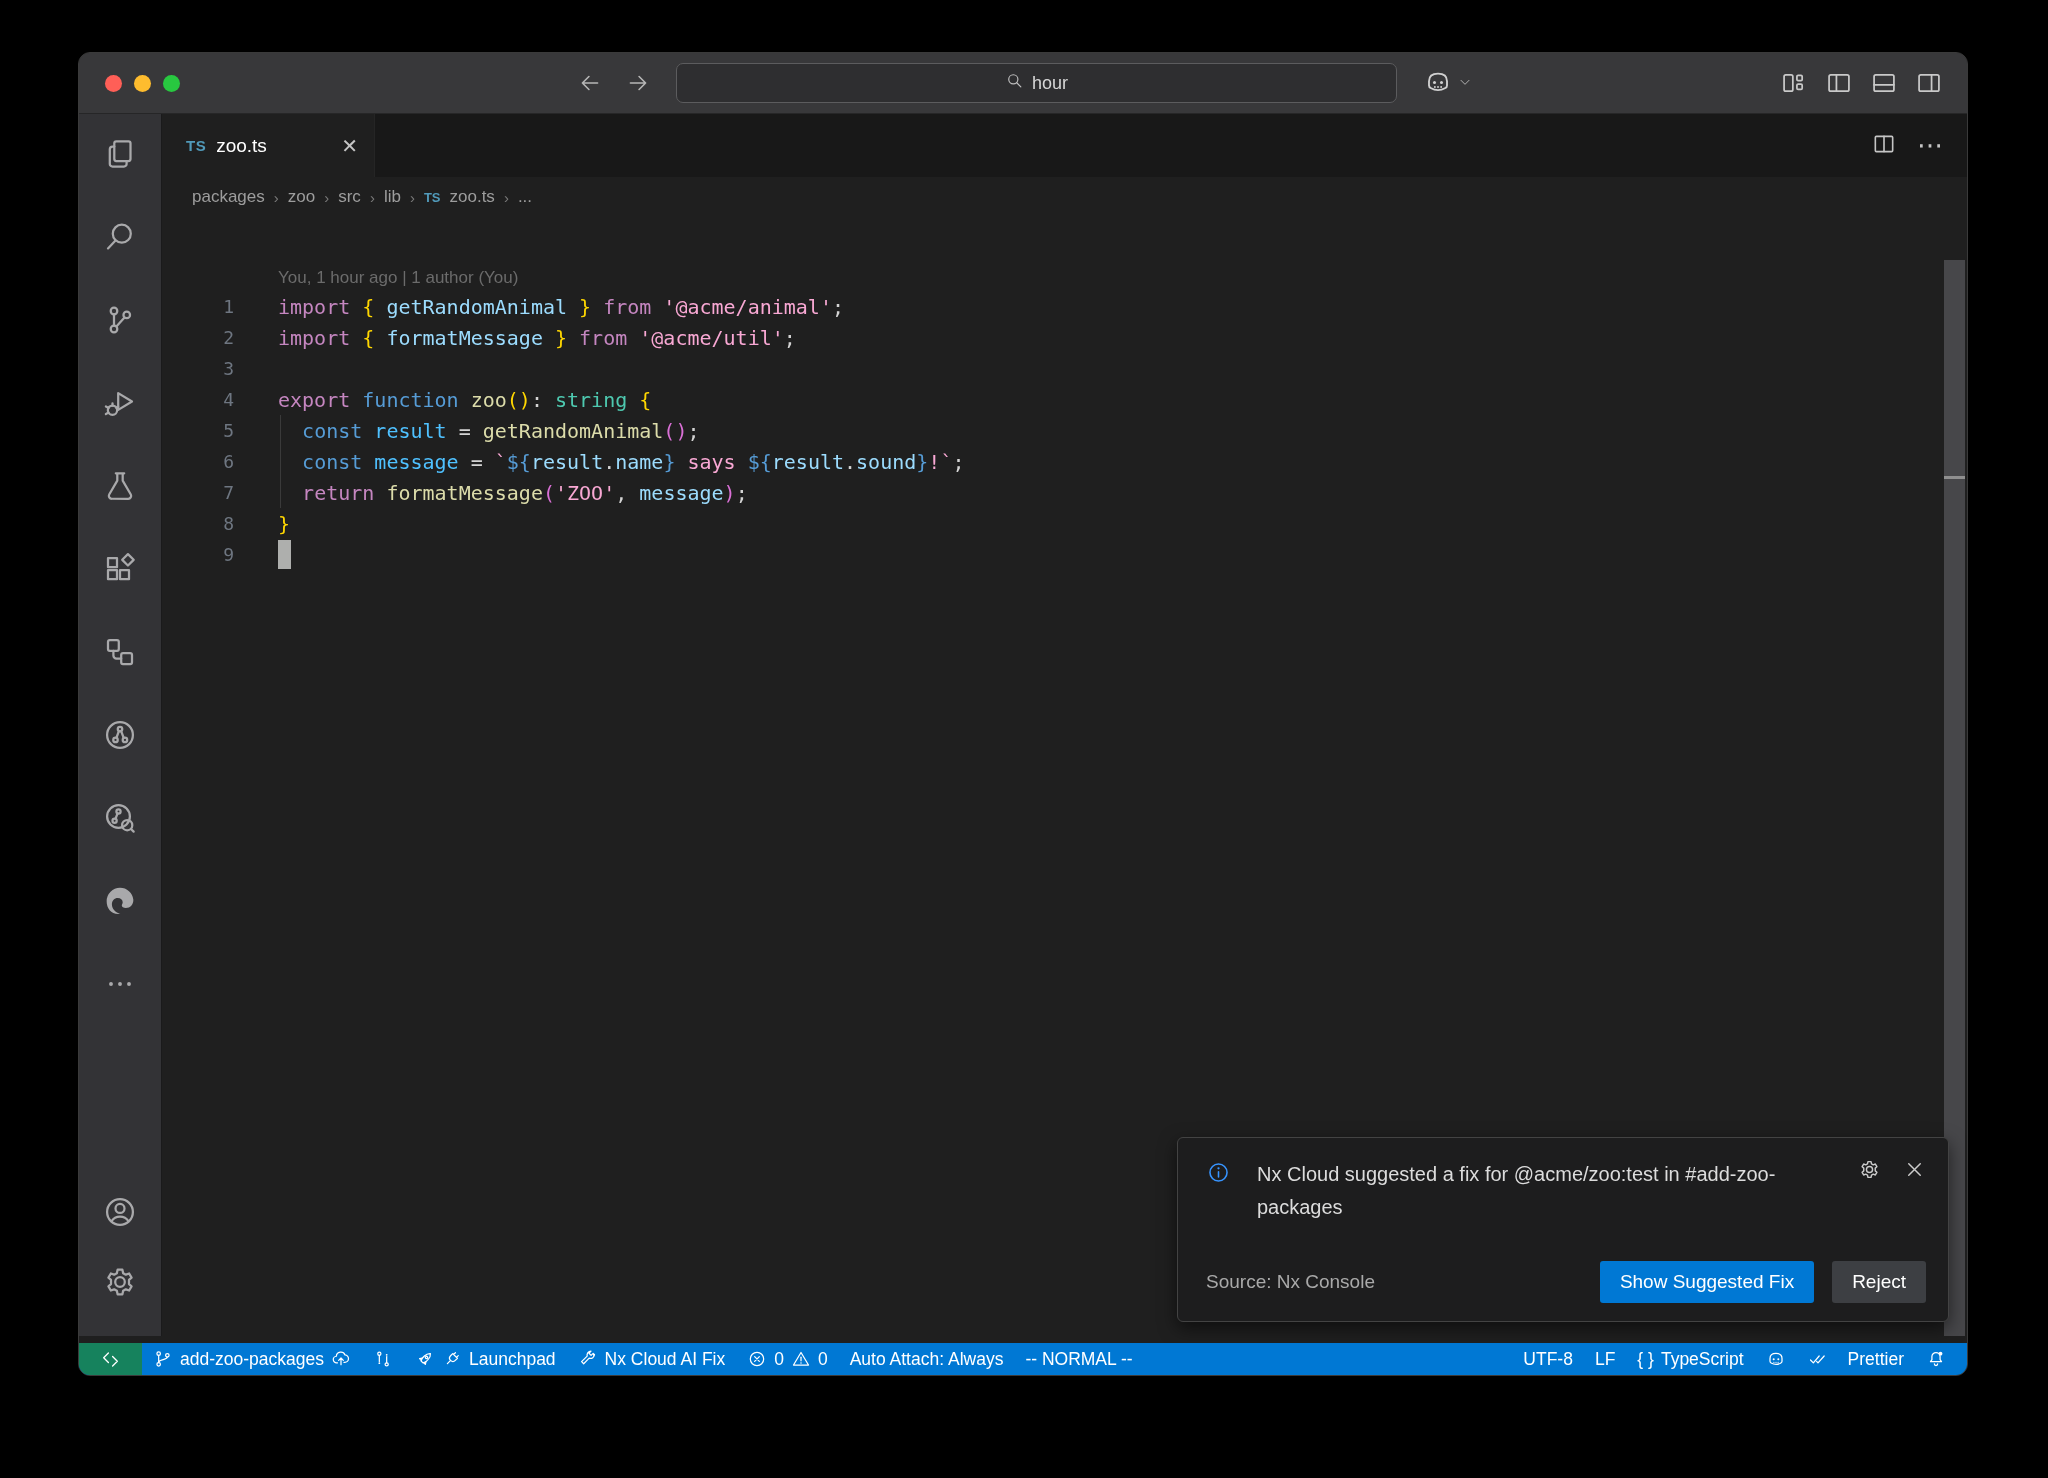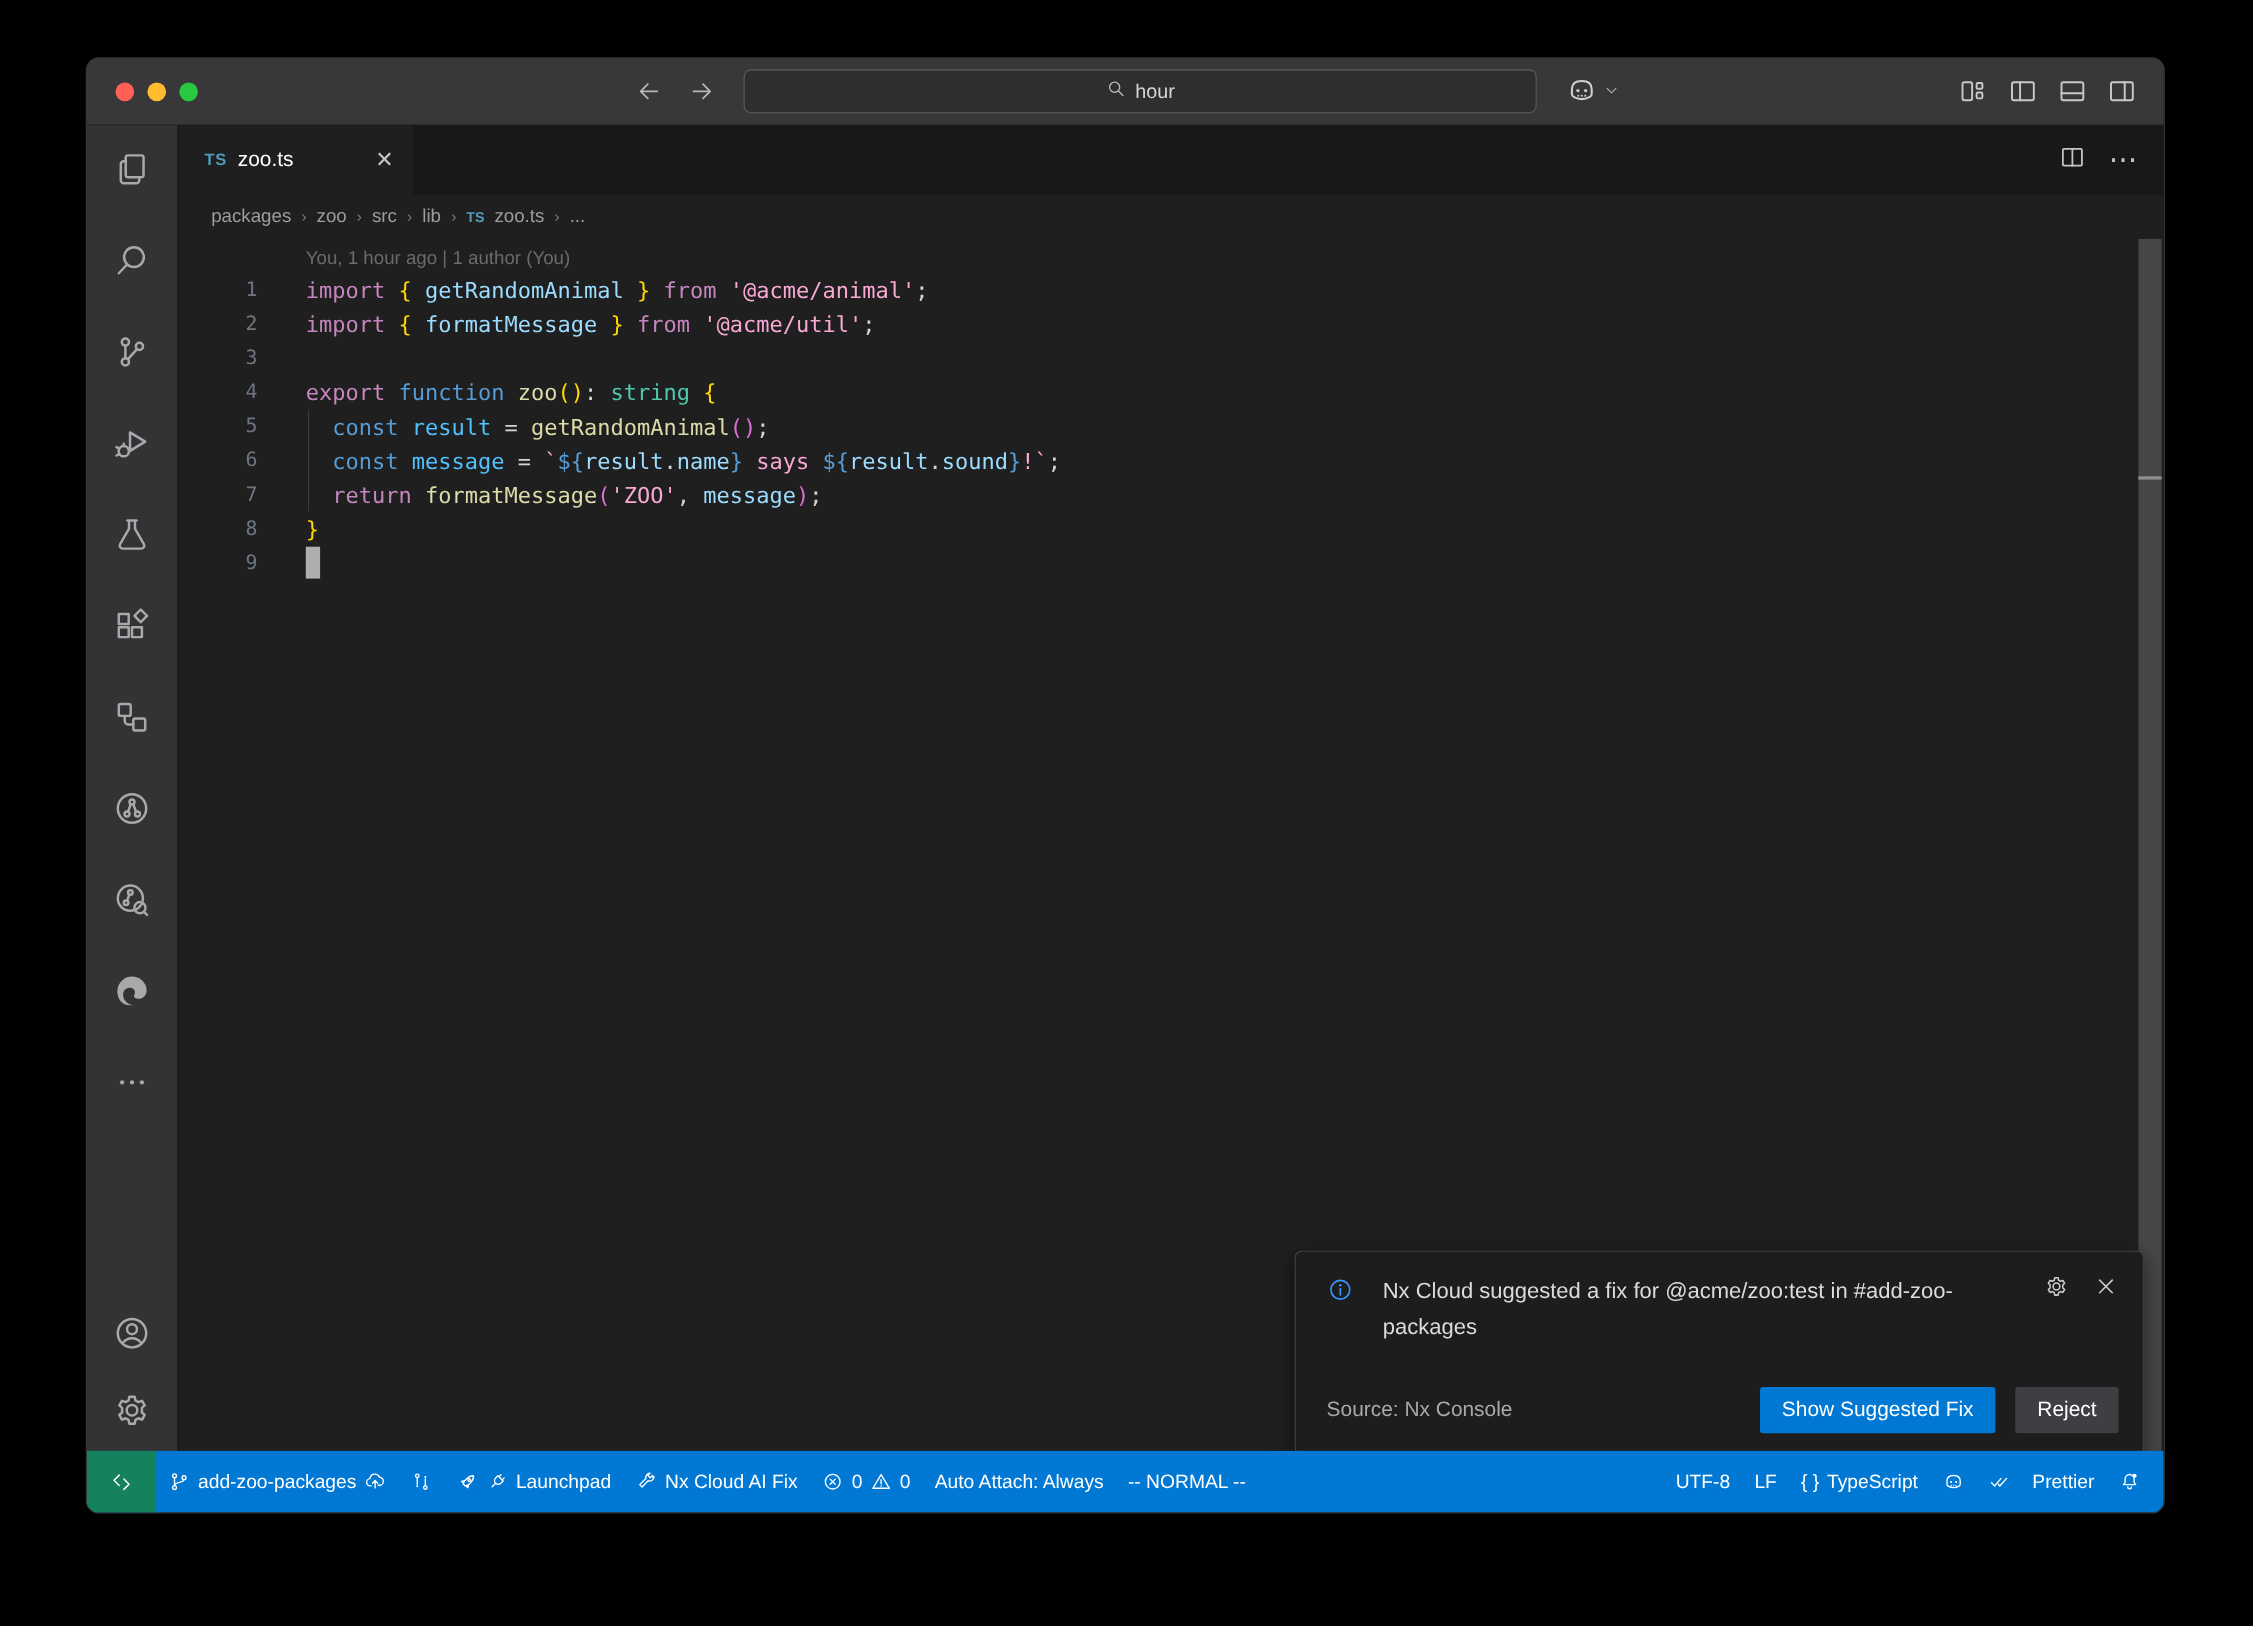--- a/index.html
+++ b/index.html
@@ -38,21 +38,21 @@
   .editor-actions{margin-left:auto;display:flex;align-items:center;gap:20px;padding-right:22px;color:#c5c5c5;}
   .editor-actions svg{width:26px;height:26px;}
   .editor-actions .ell{font-size:26px;letter-spacing:2px;color:#c5c5c5;}
 
   
   .breadcrumbs{height:40px;display:flex;align-items:center;padding-left:30px;gap:9px;color:#9d9d9d;font-size:17px;background:#1f1f1f;}
   .bc-sep{color:#7a7a7a;font-size:15px;}
   .bc-ts{color:#519aba;font-weight:bold;font-size:13px;}
 
   
-  .code-area{position:relative;flex:1;overflow:hidden;font-family:"DejaVu Sans Mono",monospace;}
+  .code-area{position:relative;flex:1;overflow:hidden;font-family:"DejaVu Sans Mono",monospace;margin-top:43px;}
   .crow{height:31px;display:flex;align-items:center;white-space:pre;}
   .lnum{width:72px;text-align:right;color:#6e7681;font-size:18px;flex:none;}
   .ltext{margin-left:44px;font-size:20px;color:#cccccc;}
   .blame{font-family:"Liberation Sans",sans-serif;font-size:17px;color:#6b6b6b;}
   .tk-kw{color:#c586c0;} .tk-kw2{color:#569cd6;} .tk-var{color:#9cdcfe;}
   .tk-cvar{color:#4fc1ff;} .tk-fn{color:#dcdcaa;} .tk-str{color:#f9a8d4;}
   .tk-type{color:#4ec9b0;} .tk-b1{color:#ffd700;} .tk-b2{color:#da70d6;} .tk-op{color:#d4d4d4;}
   .cursor-block{position:absolute;left:116px;width:13px;height:29px;background:#aeafad;}
   .indent-guide{position:absolute;left:118px;top:155px;height:93px;width:1px;background:#3a3a3a;}
   .scrollbar{position:absolute;top:0;right:2px;width:21px;height:100%;background:#47474a;}
@@ -66,21 +66,21 @@
   .notif-actions{margin-left:auto;display:flex;gap:22px;color:#cccccc;}
   .notif-actions svg{width:23px;height:23px;}
   .notif-row2{position:absolute;left:28px;right:22px;bottom:18px;display:flex;align-items:center;}
   .notif-source{color:#a9a9a9;font-size:19px;}
   .notif-buttons{margin-left:auto;display:flex;gap:18px;}
   .btn{height:42px;display:flex;align-items:center;padding:0 20px;font-size:19px;border-radius:3px;color:#fff;cursor:pointer;}
   .btn-primary{background:#0078d4;}
   .btn-secondary{background:#3d3f43;}
 
   
-  .statusbar{position:absolute;left:0;right:0;bottom:0;height:56px;background:#0078d4;display:flex;align-items:stretch;color:#ffffff;font-size:17.5px;z-index:6;}
+  .statusbar{position:absolute;left:0;right:0;bottom:0;height:32px;background:#0078d4;display:flex;align-items:stretch;color:#ffffff;font-size:17.5px;z-index:6;}
   .sb-left,.sb-right{display:flex;align-items:stretch;}
   .sb-right{margin-left:auto;padding-right:10px;}
   .sb-item{display:flex;align-items:center;gap:7px;padding:0 11px;white-space:nowrap;cursor:pointer;}
   .sb-item svg{width:20px;height:20px;}
   .sb-remote{background:#16825d;padding:0 21px;font-weight:bold;}
   .sb-remote svg{width:21px;height:21px;}
 </style>
 </head>
 <body>
 

